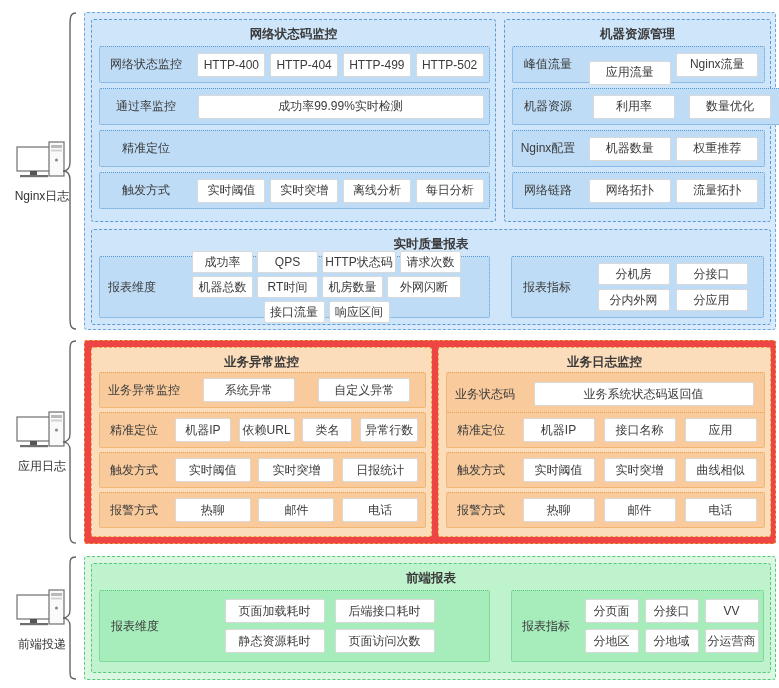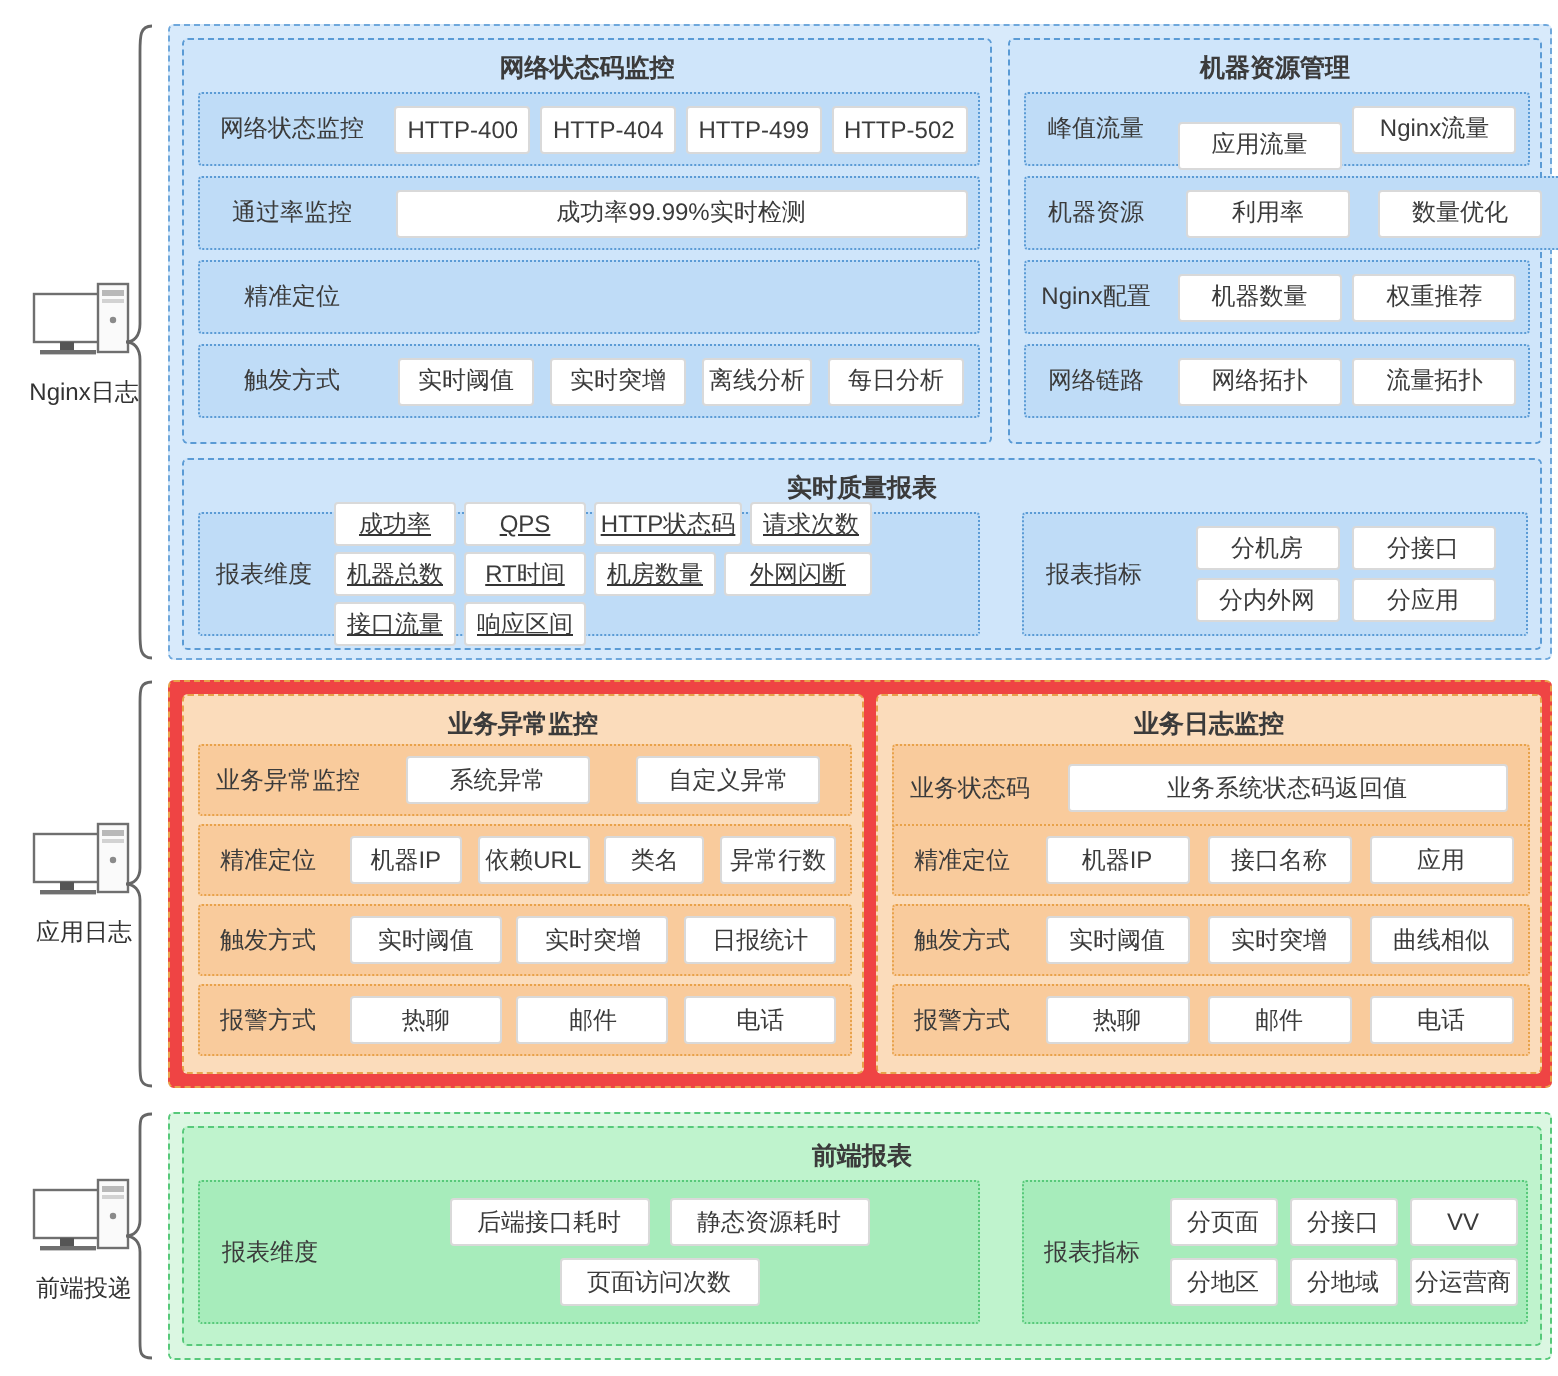--- a/index.html
+++ b/index.html
@@ -141,21 +141,21 @@
 
       <div class="row" style="left:7px;top:110px;width:391px;height:37px;">
         <div class="row-label" style="width:86px;">精准定位</div>
       </div>
 
       <div class="row" style="left:7px;top:152px;width:391px;height:37px;">
         <div class="row-label" style="width:86px;">触发方式</div>
         <div class="row-items">
           <div class="chip h" style="width:68px;">实时阈值</div>
           <div class="chip h" style="width:68px;">实时突增</div>
-          <div class="chip h" style="width:55px;font-family:Liberation Mono, monospace;">离线分析</div>
+          <div class="chip h" style="width:68px;font-family:Liberation Mono, monospace;">离线分析</div>
           <div class="chip h" style="width:68px;">每日分析</div>
         </div>
       </div>
     </div>
 
     <div class="panel blue" style="left:419px;top:6px;width:267px;height:203px;">
       <div class="panel-title">机器资源管理</div>
 
       <div class="row" style="left:7px;top:26px;width:253px;height:37px;">
         <div class="row-label" style="width:64px;">峰值流量</div>
@@ -188,21 +188,21 @@
           <div class="chip h" style="width:82px;">流量拓扑</div>
         </div>
       </div>
     </div>
 
     <div class="panel blue" style="left:6px;top:216px;width:680px;height:96px;">
       <div class="panel-title">实时质量报表</div>
 
       <div class="row" style="left:7px;top:26px;width:391px;height:62px;">
         <div class="row-label" style="width:58px;">报表维度</div>
-        <div class="row-items wrap" style="gap:3px 4px;justify-content:flex-start;text-decoration:underline;">
+        <div class="row-items wrap" style="gap:3px 4px;justify-content:center;">
           <div class="chip h2" style="width:61px;">成功率</div>
           <div class="chip h2" style="width:61px;">QPS</div>
           <div class="chip h2" style="width:74px;">HTTP状态码</div>
           <div class="chip h2" style="width:61px;">请求次数</div>
           <div class="chip h2" style="width:61px;">机器总数</div>
           <div class="chip h2" style="width:61px;">RT时间</div>
           <div class="chip h2" style="width:61px;">机房数量</div>
           <div class="chip h2" style="width:74px;">外网闪断</div>
           <div class="chip h2" style="width:61px;">接口流量</div>
           <div class="chip h2" style="width:61px;">响应区间</div>
@@ -303,20 +303,21 @@
   </div>
 
   <div class="group green" style="left:84px;top:556px;width:692px;height:124px;">
 
     <div class="panel green" style="left:6px;top:6px;width:680px;height:110px;">
       <div class="panel-title">前端报表</div>
 
       <div class="row green" style="left:7px;top:26px;width:391px;height:72px;">
         <div class="row-label" style="width:64px;">报表维度</div>
         <div class="row-items wrap" style="gap:6px 10px;justify-content:center;">
+          <div class="chip h" style="width:100px;">页面加载耗时</div>
           <div class="chip h" style="width:100px;">后端接口耗时</div>
           <div class="chip h" style="width:100px;">静态资源耗时</div>
           <div class="chip h" style="width:100px;text-align:center;">页面访问次数</div>
         </div>
       </div>
 
       <div class="row green" style="left:419px;top:26px;width:253px;height:72px;">
         <div class="row-label" style="width:62px;">报表指标</div>
         <div class="row-items wrap" style="gap:6px 6px;justify-content:center;">
           <div class="chip h" style="width:54px;">分页面</div>

